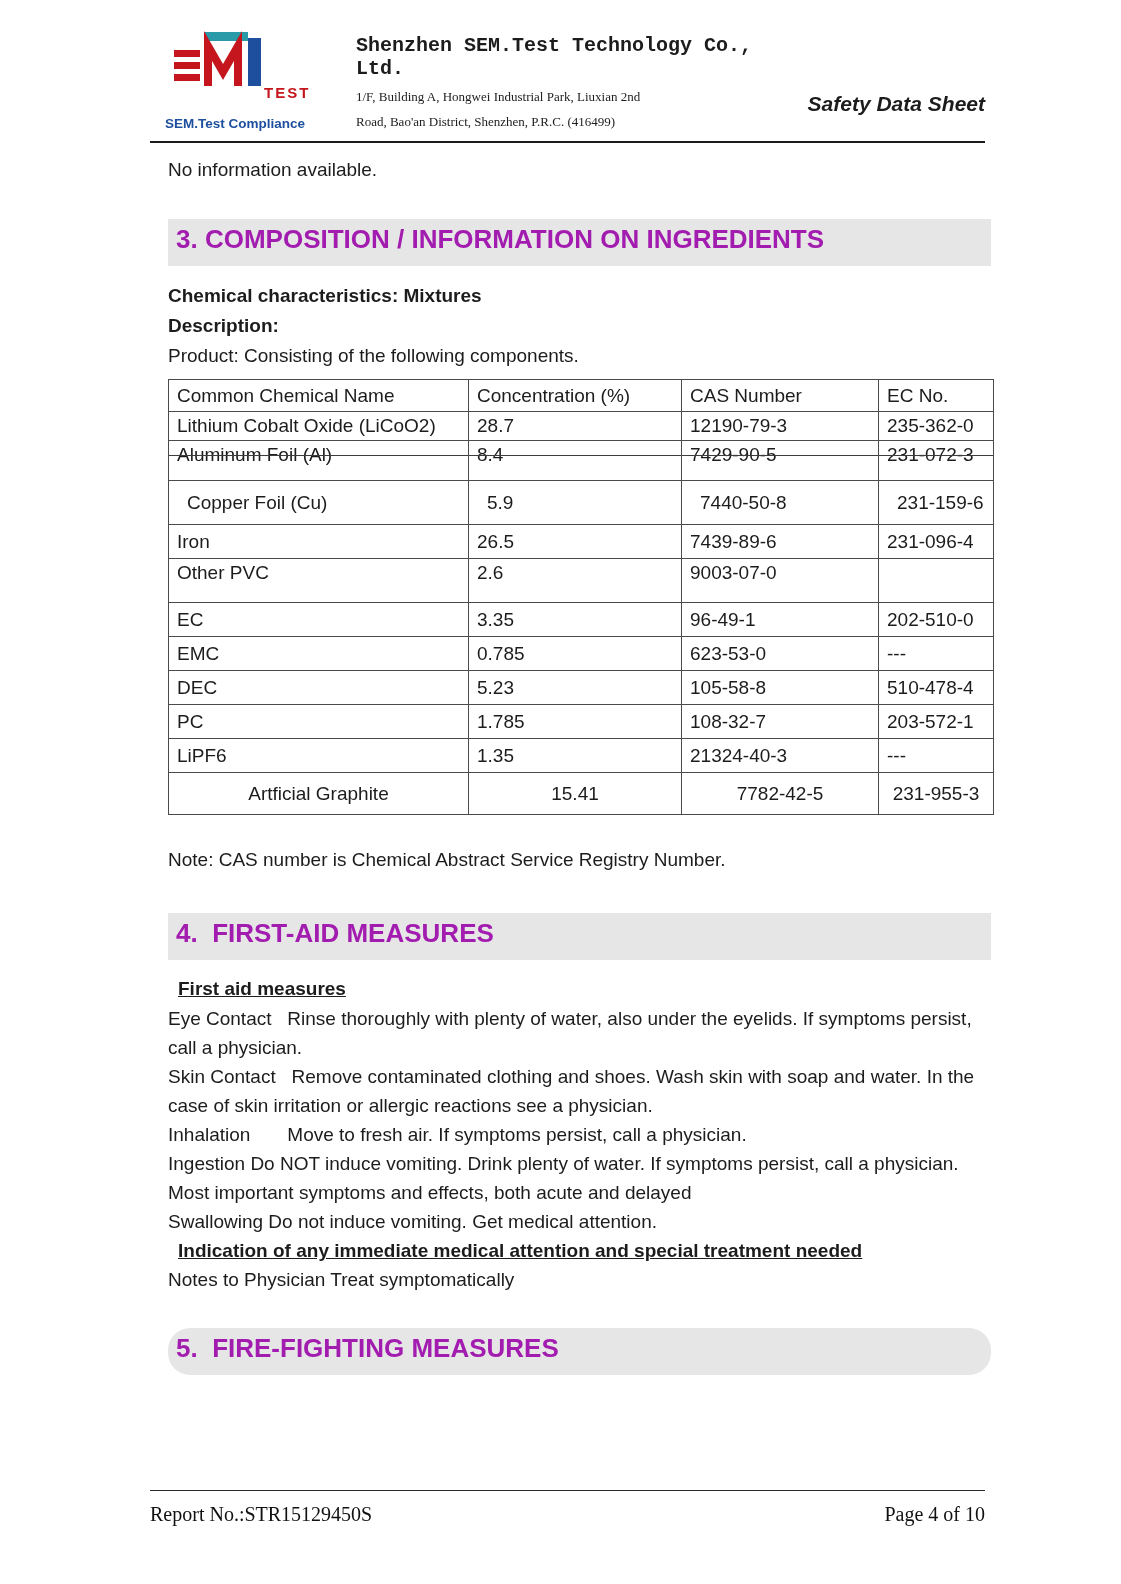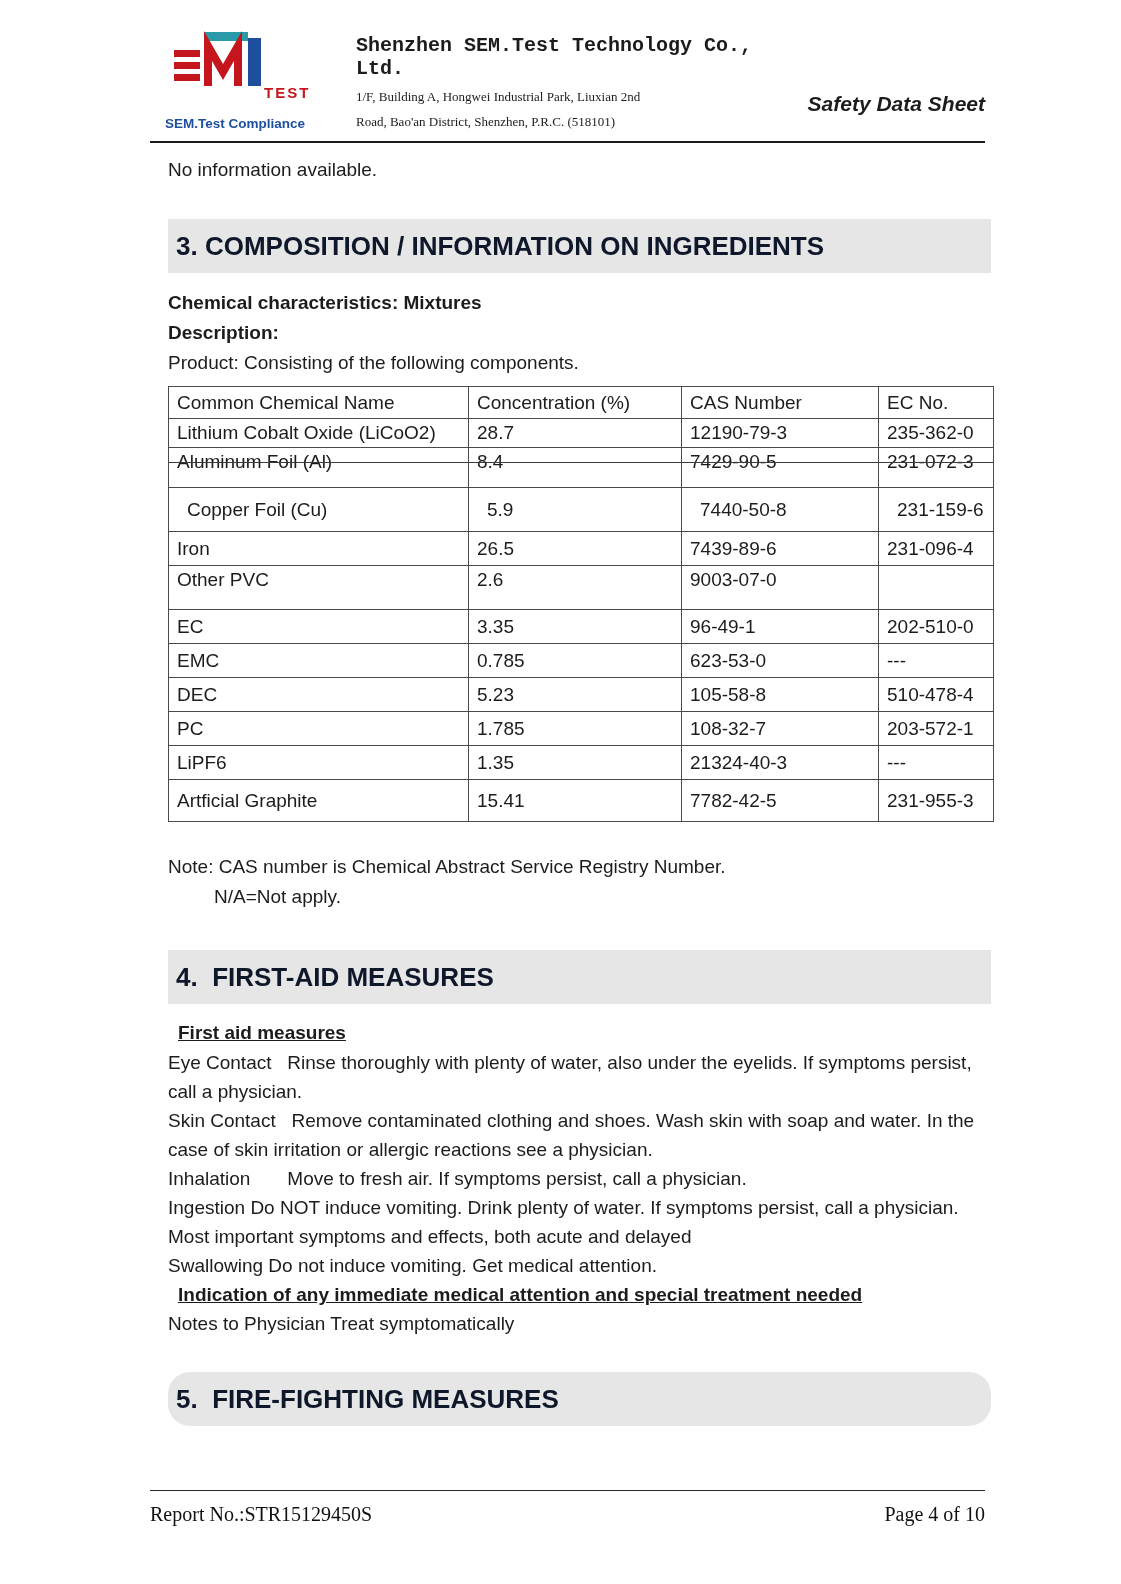--- a/index.html
+++ b/index.html
@@ -49,23 +49,23 @@
   
   .content { padding: 10px 130px 0 168px; }
   .plain { font-size: 19px; line-height: 30px; white-space: pre-wrap; }
   .bold  { font-size: 19px; line-height: 30px; font-weight: bold; white-space: pre-wrap; }
   .bold-underline { font-weight: bold; text-decoration: underline; margin-left: 10px; }
 
   .section-bar {
     background: #e6e6e6;
     font-size: 26px;
     font-weight: bold;
-    padding: 12px 8px 11px 8px;
+    padding: 5px 8px 11px 8px;
     white-space: pre-wrap;
-    color: #0f172a;
+    color: #a21caf;
   }
   .bar-3 { margin-top: 34px; margin-bottom: 15px; }
   .bar-4 { margin-top: 38px; margin-bottom: 14px; }
   .bar-5 { margin-top: 34px; border-radius: 22px; }
 
   .mt-sm { margin-top: 2px; }
 
   
   table.ingredients {
     width: 825px;
@@ -81,21 +81,21 @@
     padding: 3px 8px;
     height: 34px;
     overflow: hidden;
     white-space: nowrap;
   }
   .ingredients thead th { height: 32px; }
   .ingredients tbody tr:nth-child(1) td { height: 27px; }
   .ingredients tbody tr:nth-child(2) td { height: 40px; vertical-align: top; }
   .ingredients tbody tr:nth-child(3) td { height: 44px; padding-left: 18px; }
   .ingredients tbody tr:nth-child(5) td { height: 44px; vertical-align: top; }
-  .ingredients tbody tr:nth-child(11) td { height: 42px; }
+  .ingredients tbody tr:nth-child(11) td { height: 42px; text-align: center; }
   
   .ingredients tr.strike-row td { position: relative; }
   .ingredients tr.strike-row td::after {
     content: "";
     position: absolute;
     left: -1px; right: -1px; top: 14px;
     border-top: 1.5px solid #3c3c3c;
   }
 
   .note-1 { margin-top: 30px; }
@@ -132,21 +132,21 @@
         <rect x="14" y="44" width="26" height="7" fill="#c4161c"></rect>
         <polyline points="48,56 48,16 63,42 78,16 78,56" fill="none" stroke="#c4161c" stroke-width="8"></polyline>
         <rect x="88" y="8" width="13" height="48" fill="#1d4f9e"></rect>
         <text x="104" y="68" fill="#c4161c" font-family="Liberation Sans, sans-serif" font-size="15" font-weight="bold" letter-spacing="2" text-anchor="start">TEST</text>
       </svg>
       <div class="logo-brand">SEM.Test Compliance</div>
     </div>
     <div class="company-block">
       <div class="company-name">Shenzhen SEM.Test Technology Co., Ltd.</div>
       <div class="address">1/F, Building A, Hongwei Industrial Park, Liuxian 2nd</div>
-      <div class="address">Road, Bao'an District, Shenzhen, P.R.C. (518101)</div>
+      <div class="address">Road, Bao'an District, Shenzhen, P.R.C. (416499)</div>
     </div>
     <div class="doc-type">Safety Data Sheet</div>
   </header>
   <div class="header-rule"></div>
 
   <main class="content">
     <p class="plain mt-sm">No information available.</p>
 
     <h2 class="section-bar bar-3">3. COMPOSITION / INFORMATION ON INGREDIENTS</h2>
     <p class="bold">Chemical characteristics: Mixtures</p>
@@ -232,21 +232,20 @@
           <tr>
             <td>Artficial Graphite</td>
             <td>  15.41</td>
             <td> 7782-42-5</td>
             <td> 231-955-3</td>
           </tr>
         </tbody>
     </table>
 
     <p class="plain note-1">Note: CAS number is Chemical Abstract Service Registry Number.</p>
-    <p class="plain note-2">N/A=Not apply.</p>
 
     <h2 class="section-bar bar-4">4.  FIRST-AID MEASURES</h2>
     <p class="sub-heading"><span class="bold-underline">First aid measures</span></p>
     <div class="lines">
         <p class="fa-line"><span>Eye Contact   Rinse thoroughly with plenty of water, also under the eyelids. If symptoms persist, call a physician.</span></p>
         <p class="fa-line"><span>Skin Contact   Remove contaminated clothing and shoes. Wash skin with soap and water. In the case of skin irritation or allergic reactions see a physician.</span></p>
         <p class="fa-line"><span>Inhalation       Move to fresh air. If symptoms persist, call a physician.</span></p>
         <p class="fa-line"><span>Ingestion Do NOT induce vomiting. Drink plenty of water. If symptoms persist, call a physician.</span></p>
         <p class="fa-line"><span>Most important symptoms and effects, both acute and delayed</span></p>
         <p class="fa-line"><span>Swallowing Do not induce vomiting. Get medical attention.</span></p>

